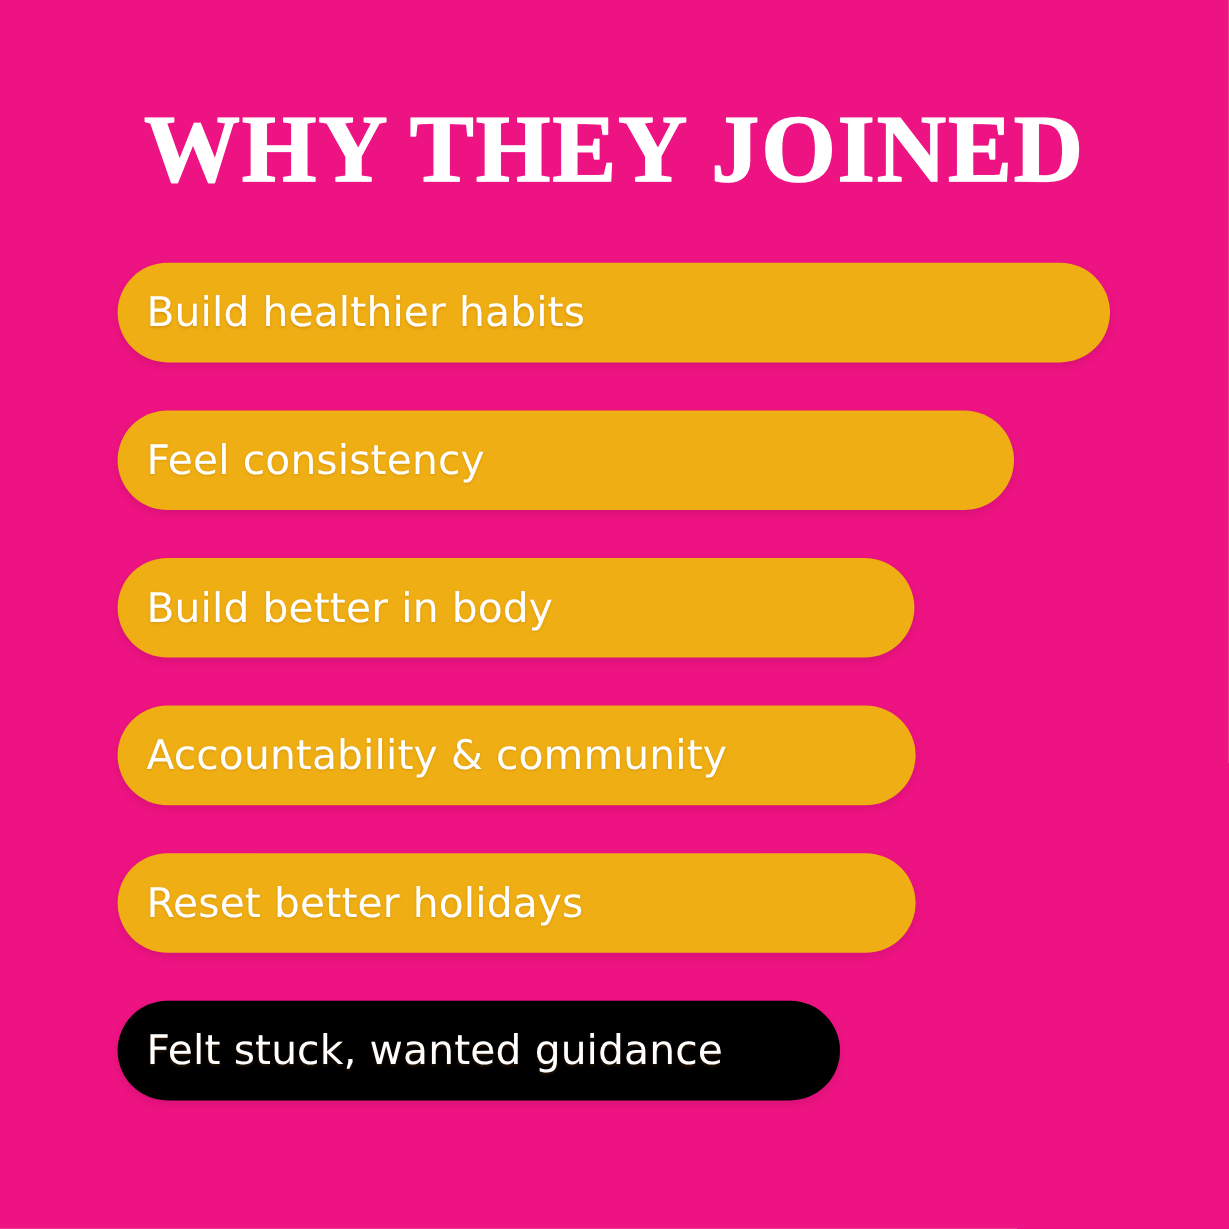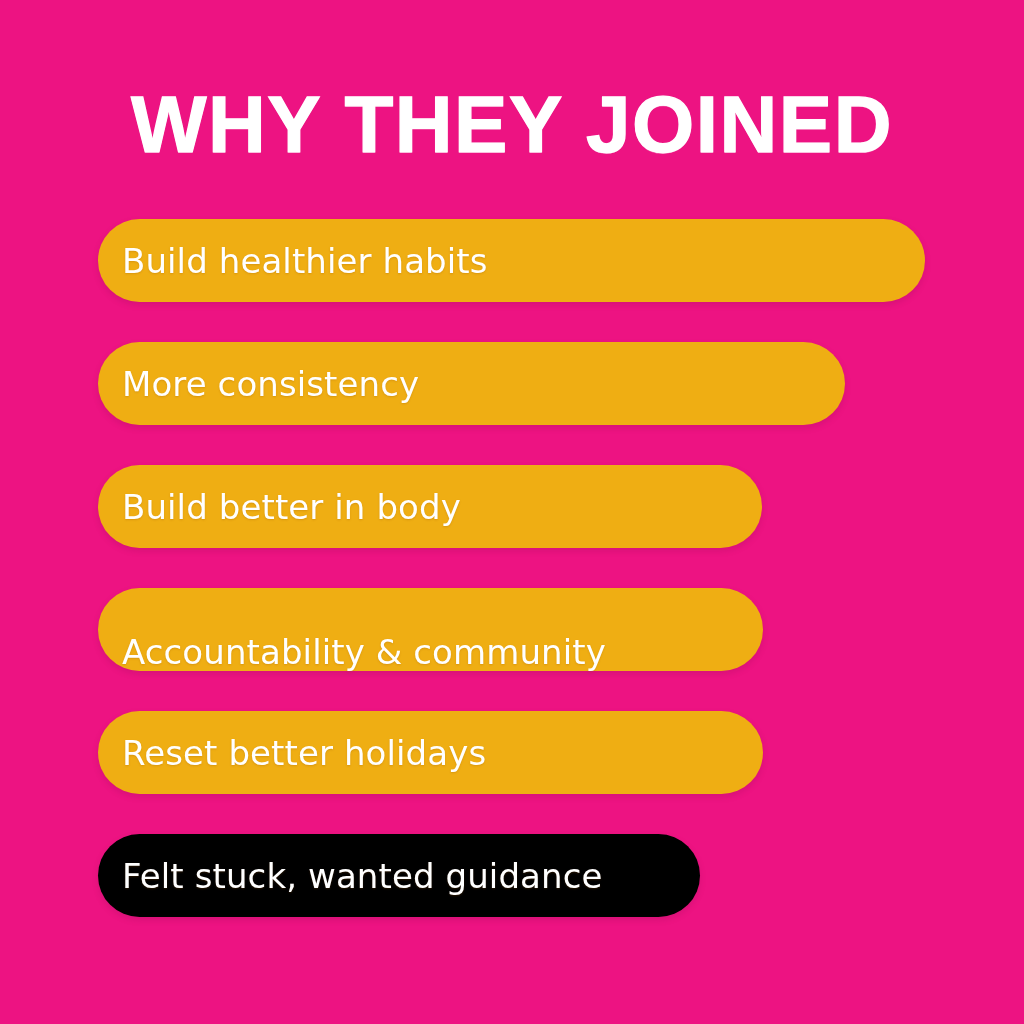--- a/index.html
+++ b/index.html
@@ -23,21 +23,21 @@
   }
 
   
   #title {
     position: absolute;
     left: 0;
     top: 82px;
     width: 1024px;
     text-align: center;
     color: #FFFFFF;
-    font-family: Liberation Sans, sans-serif;
+    font-family: Liberation Serif, serif;
     font-weight: 700;
     font-size: 80px;
     line-height: 86px;
     letter-spacing: 1.5px;
     white-space: nowrap;
     text-rendering: geometricPrecision;
     text-shadow: 0 0 1px rgba(255,255,255,0.65),
                  0 1px 0 rgba(255,255,255,0.35);
     -webkit-text-stroke: 1.2px #FFFFFF;
   }
@@ -73,39 +73,39 @@
     line-height: 38px;
     letter-spacing: 0.1px;
     white-space: nowrap;
     text-shadow: 0 1px 2px rgba(150, 80, 0, 0.25);
   }
 
   
   .pill.w1 { width: 827px; }
   .pill.w2 { width: 747px; }
   .pill.w3 { width: 664px; }
-  .pill.w4 { width: 665px; align-items: flex-end; }
+  .pill.w4 { width: 665px; }
   .pill.w5 { width: 665px; }
   .pill.w6 { width: 602px; }
 </style>
 </head>
 <body>
 
 <div id="poster" style="background: rgb(237, 19, 130);">
 
   <div id="title" style="color: rgb(255, 255, 255); -webkit-text-stroke: 1.2px rgb(255, 255, 255);">WHY THEY JOINED</div>
 
   <div id="pill-list">
 
     <div class="pill w1" style="background: rgb(239, 174, 19);">
       <span class="pill-label" style="color: rgb(255, 255, 255);">Build healthier habits</span>
     </div>
 
     <div class="pill w2" style="background: rgb(239, 174, 19);">
-      <span class="pill-label" style="color: rgb(255, 255, 255);">More consistency</span>
+      <span class="pill-label" style="color: rgb(255, 255, 255);">Feel consistency</span>
     </div>
 
     <div class="pill w3" style="background: rgb(239, 174, 19);">
       <span class="pill-label" style="color: rgb(255, 255, 255);">Build better in body</span>
     </div>
 
     <div class="pill w4" style="background: rgb(239, 174, 19);">
       <span class="pill-label" style="color: rgb(255, 255, 255);">Accountability &amp; community</span>
     </div>
 

